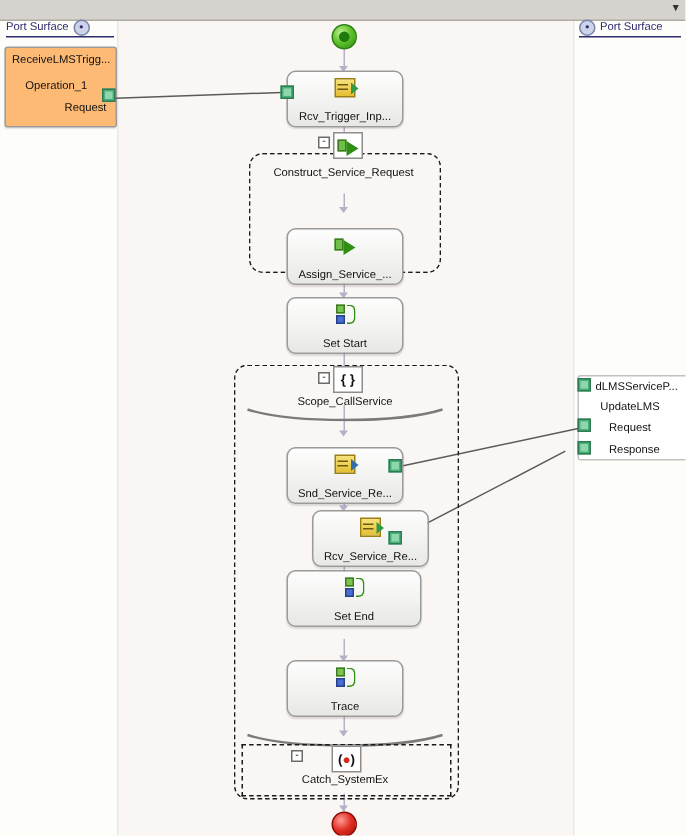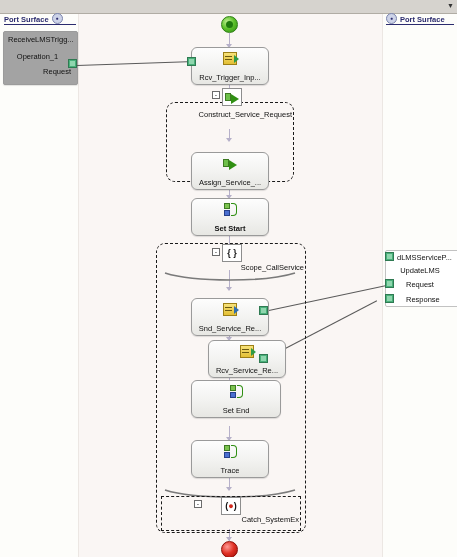--- a/index.html
+++ b/index.html
@@ -14,22 +14,22 @@
     background:#d6d3ce;border-bottom:1px solid #b0aca4;}
   #tab-main{position:absolute;left:2px;top:0px;height:12px;
     background:#ffffff;border:1px solid #9a958d;border-bottom:none;
     padding:0 5px 0 5px;display:flex;align-items:center;
     font-size:8.5px;font-weight:bold;color:#000;white-space:nowrap;}
   #tab-overflow{position:absolute;right:2px;top:1px;width:9px;height:9px;
     display:flex;align-items:center;justify-content:center;font-size:7px;color:#333;}
 
   
   .surface-head{position:absolute;top:13px;height:11px;
-    display:flex;align-items:flex-end;gap:3px;
-    font-size:7.5px;font-weight:bold;color:#2b2b6e;white-space:nowrap;}
+    display:flex;align-items:flex-start;gap:3px;
+    font-size:7.5px;font-weight:normal;color:#2b2b6e;white-space:nowrap;}
   #left-surface-head{left:4px;width:72px;}
   #right-surface-head{left:386px;width:70px;}
   .surface-head .glyph{display:inline-block;width:9px;height:9px;
     border-radius:50%;background:#cdd3e8;border:1px solid #7b84ad;
     font-size:5px;line-height:8px;text-align:center;color:#2b2b6e;}
   .surface-underline{position:absolute;height:1px;background:#2b2b6e;}
   #left-underline{left:4px;top:24px;width:72px;}
   #right-underline{left:386px;top:24px;width:68px;}
 
   
@@ -37,21 +37,21 @@
     background:#fdfdfa;}
   #center-pane{position:absolute;left:78px;top:14px;width:304px;height:543px;
     background:#faf6f4;}
   #right-pane{position:absolute;left:382px;top:14px;width:75px;height:543px;
     background:#fdfdfa;}
   .pane-div{position:absolute;top:14px;width:1px;height:543px;background:#ece7e3;}
   #div-left{left:78px;}
   #div-right{left:382px;}
 
   
-  .port-shape{position:absolute;background:#a3a3a3;border:1px solid #9b9b9b;
+  .port-shape{position:absolute;background:#fdba74;border:1px solid #9b9b9b;
     border-radius:2px;box-shadow:0 1px 1px rgba(0,0,0,.10);}
   #port-receive{left:3px;top:31px;width:73px;height:52px;}
   .port-title{position:absolute;left:4px;top:3px;right:3px;font-size:7.5px;
     color:#111;white-space:nowrap;overflow:hidden;}
   .port-op{position:absolute;left:0;right:6px;text-align:center;font-size:7.5px;color:#111;}
   .port-msg{position:absolute;left:0;right:6px;text-align:right;font-size:7.5px;color:#111;}
 
   
   #port-send{position:absolute;left:385px;top:250px;width:72px;height:55px;
     background:#ffffff;border:1px solid #c2c2c2;border-radius:2px;}
@@ -127,21 +127,21 @@
   .ico-catch .dot{color:#d32a1e;}
 
   
   .grp-icon{position:absolute;width:18px;height:16px;background:#ffffff;
     border:1px solid #8d8d8d;display:flex;align-items:center;justify-content:center;}
   .expander{position:absolute;width:8px;height:8px;background:#ffffff;border:1px solid #6b6b6b;
     font-size:7px;line-height:6px;text-align:center;color:#111;box-sizing:border-box;}
 
   
   .dashbox{position:absolute;border:1.5px dashed #1a1a1a;border-radius:9px;background:transparent;}
-  .dashbox-label{position:absolute;left:0;right:0;text-align:right;font-size:7.5px;color:#111;white-space:nowrap;}
+  .dashbox-label{position:absolute;left:0;right:0;text-align:center;font-size:7.5px;color:#111;white-space:nowrap;}
   #construct-box{left:166px;top:102px;width:126px;height:78px;}
   #scope-box{left:156px;top:243px;width:148px;height:288px;}
   #catch-box{left:161px;top:496px;width:138px;height:33px;border-width:1px;border-radius:0;}
 
   
   .curly{position:absolute;height:9px;}
   .curly svg{display:block;}
 </style>
 </head>
 <body>
@@ -230,21 +230,21 @@
 <div class="grp-icon" style="left:222px;top:88px;">
   <span class="ico-assign" style="position:relative;display:inline-block;width:14px;height:13px;"></span>
 </div>
 <div class="dashbox-label" style="left:166px;top:110px;width:126px;">Construct_Service_Request</div>
 
 <div class="shape" style="left:191px;top:134px;margin-top:18px;">
   <div class="ico ico-assign"></div>
   <div class="label">Assign_Service_...</div>
 </div>
 
-<div class="shape" style="left:191px;top:198px;font-weight:bold;">
+<div class="shape" style="left:191px;top:198px;">
   <div class="ico ico-expr">
     <span class="sq1"></span>
       <span class="sq2"></span>
       <span class="ar"></span>
   </div>
   <div class="label">Set Start</div>
 </div>
 
 <div class="dashbox" id="scope-box"></div>
 <div class="expander" style="left:212px;top:248px;">-</div>

